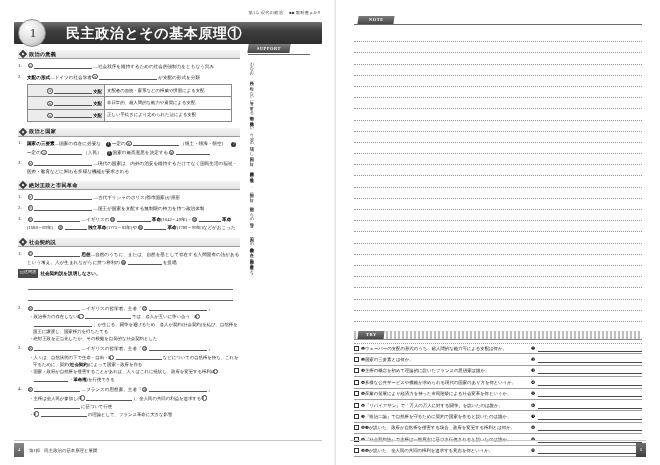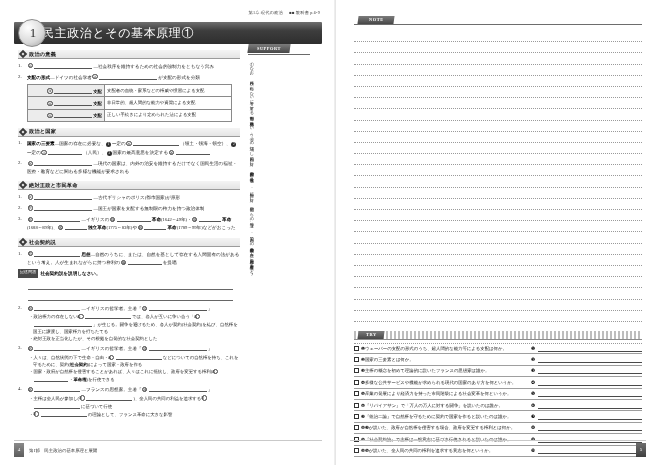--- a/index.html
+++ b/index.html
@@ -17,22 +17,22 @@
   .gutter{position:absolute;left:334px;top:0;width:4px;height:465px;
     background:linear-gradient(90deg,#f2f2f2,#e2e2e2,#f6f6f6);}
 
   
   .runhead{position:absolute;left:0;top:10px;width:320px;text-align:right;
     font-size:4.2px;color:#3a3a3a;letter-spacing:.2px;}
   .runhead span{margin-left:5px;}
   .titlebar{position:absolute;left:14px;top:22px;width:308px;height:22px;
     background:linear-gradient(180deg,#6f6f6f,#3d3d3d 40%,#2e2e2e);
     border-radius:1px;}
-  .titlebar .ttl{position:absolute;left:28px;top:3px;font-size:12px;color:#fff;
-    font-weight:normal;letter-spacing:.6px;}
+  .titlebar .ttl{position:absolute;left:52px;top:3px;font-size:14px;color:#fff;
+    font-weight:bold;letter-spacing:.6px;}
   .chapnum{position:absolute;left:18px;top:19px;width:28px;height:28px;border-radius:50%;
     background:radial-gradient(circle at 35% 30%,#ffffff,#d9d9d9 60%,#9d9d9d);
     border:1px solid #8d8d8d;box-sizing:border-box;}
   .chapnum i{position:absolute;left:0;top:5px;width:28px;text-align:center;
     font-style:normal;font-size:13px;color:#2d2d2d;font-family:"Liberation Serif",serif;}
 
   
   .lcol{position:absolute;left:18px;top:50px;width:222px;}
   .rnote{position:absolute;left:248px;top:44px;width:62px;}
 

